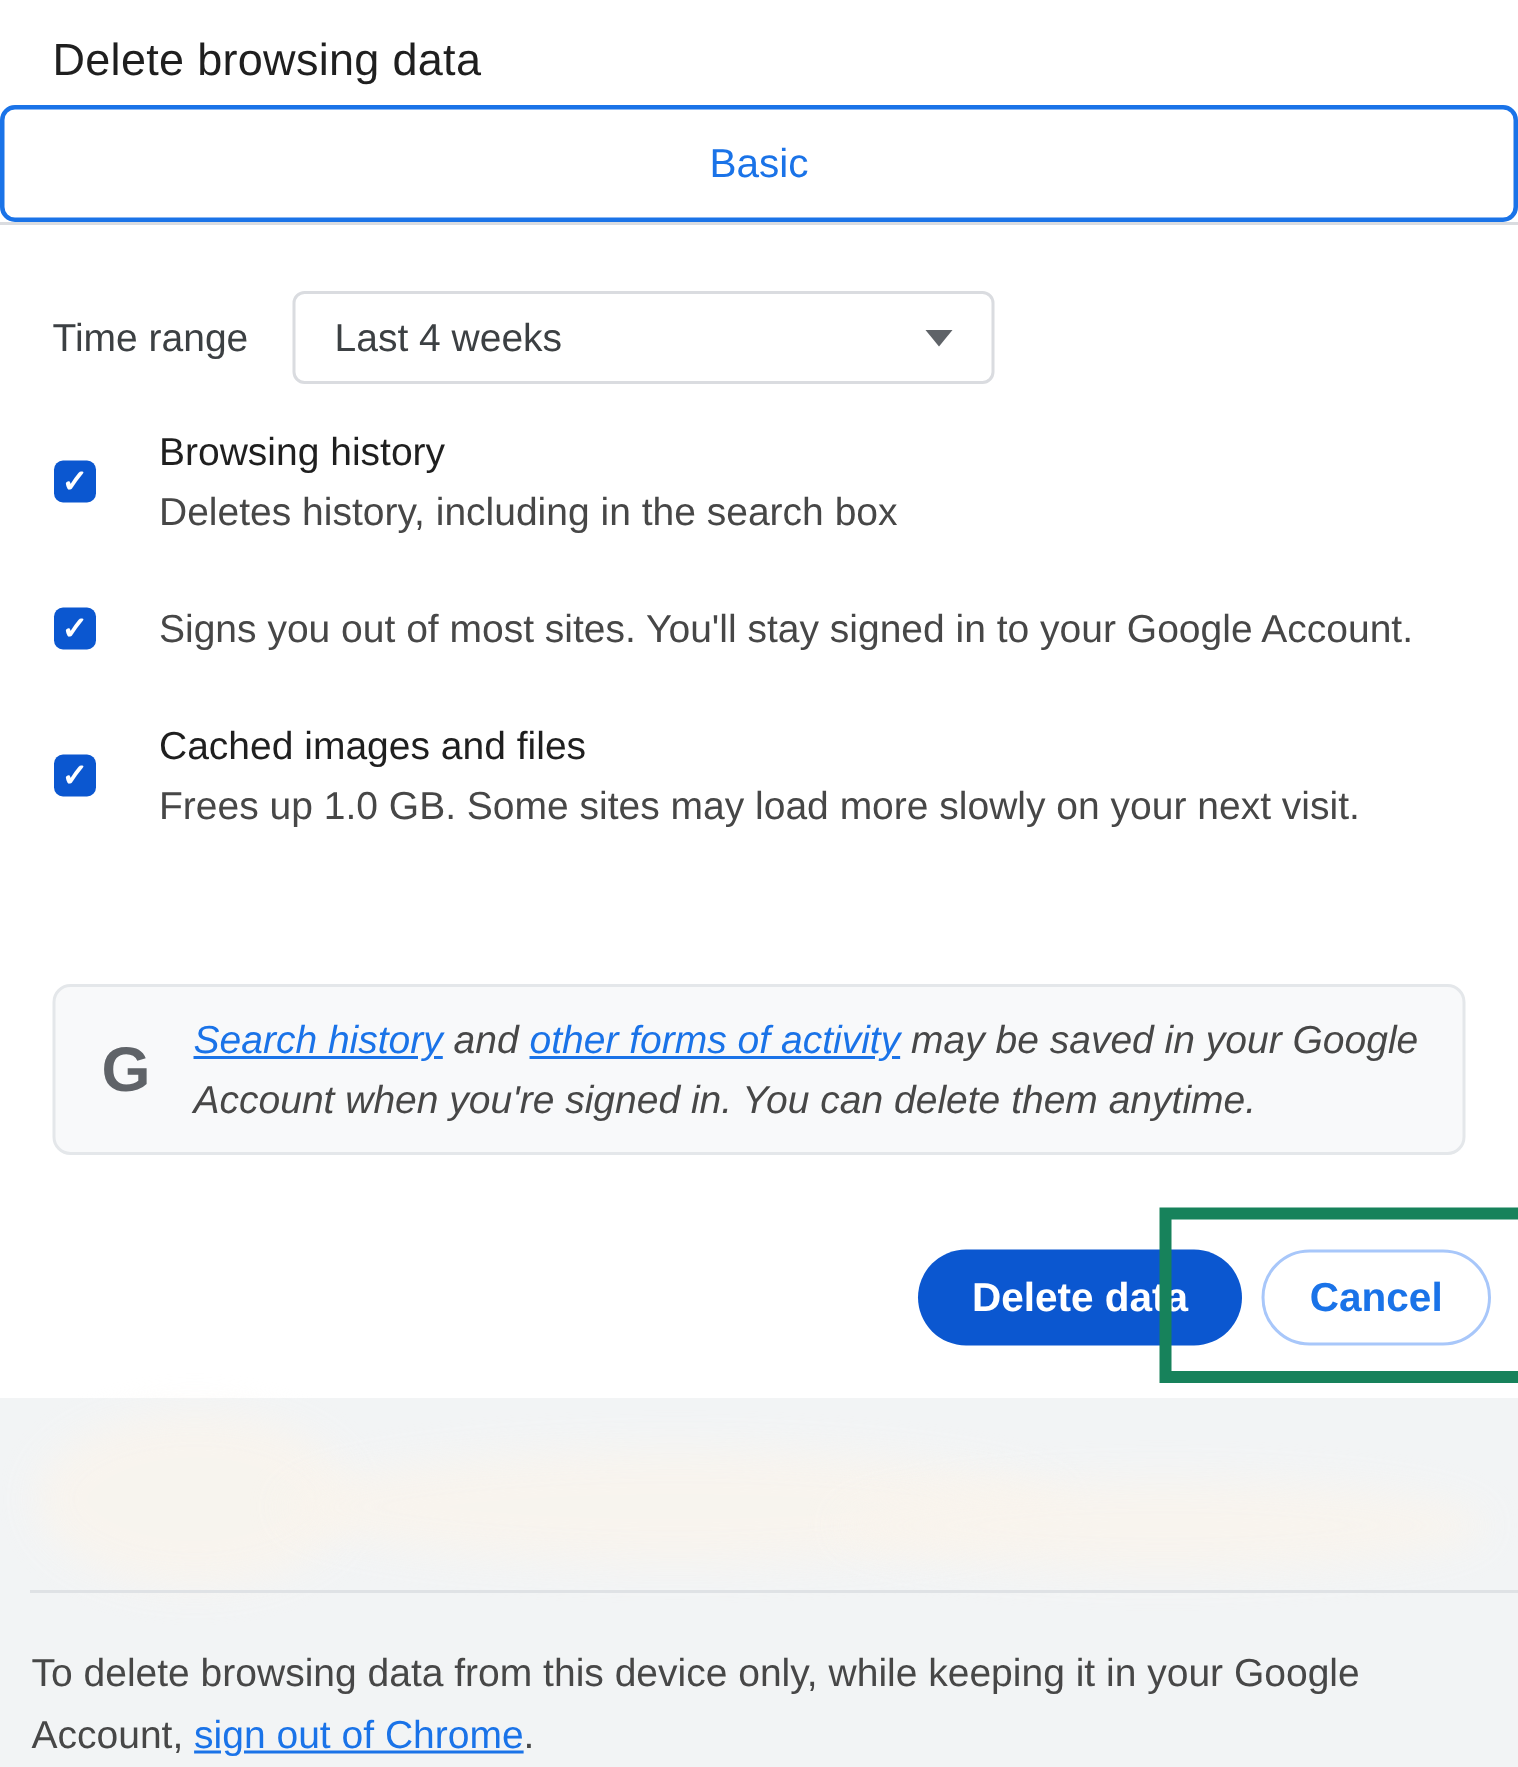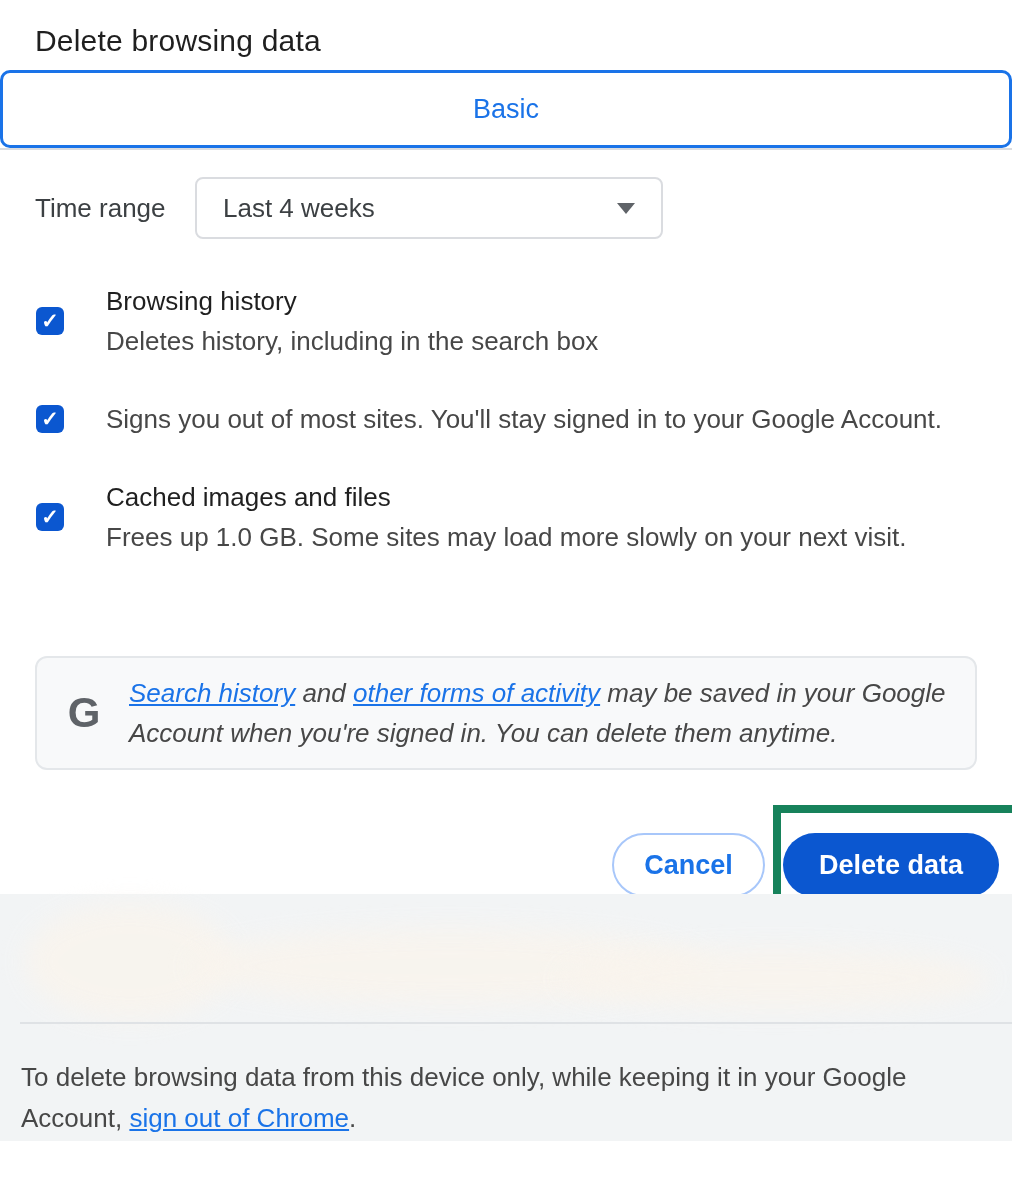--- a/index.html
+++ b/index.html
@@ -40,21 +40,21 @@
   }
   .tab.selected {
     color: #1a73e8;
     border: 3px solid #1a73e8;
     border-radius: 10px;
   }
   .tab.unselected { color: #3c4043; }
 
   .time-range-row {
     position: absolute;
-    left: 35px; top: 177px;
+    left: 35px; top: 194px;
     display: flex;
     align-items: center;
   }
   .time-range-label {
     font-size: 26px;
     color: #3c4043;
     width: 160px;
   }
   .select-box {
     width: 468px; height: 62px;
@@ -178,21 +178,21 @@
     position: absolute;
     left: 773px; top: 805px;
     width: 250px; height: 117px;
     border: 8px solid #17825b;
     pointer-events: none;
   }
 
   
   .page-scrim {
     position: absolute;
-    left: 0; top: 894px;
+    left: 0; top: 932px;
     width: 1012px; height: 247px;
     background: #f2f4f5;
   }
   .ghost-blob {
     position: absolute;
     border-radius: 50%;
     background: #f9f4ed;
     filter: blur(12px);
     opacity: 0.85;
   }
@@ -267,22 +267,22 @@
 </div>
 
 <div class="notice-box">
   <span class="g-icon">G</span>
   <span class="notice-text">
     <a class="inline-link">Search history</a><span> and </span><a class="inline-link">other forms of activity</a><span> may be saved in your Google Account when you're signed in. You can delete them anytime.</span>
   </span>
 </div>
 
 <div class="button-row">
+  <button class="btn btn-delete">Delete data</button>
   <button class="btn btn-cancel">Cancel</button>
-  <button class="btn btn-delete">Delete data</button>
 </div>
 
 <div class="annotation-box"></div>
 
 <div class="page-scrim">
   <div class="ghost-blob blob-1"></div>
   <div class="ghost-blob blob-2"></div>
   <div class="ghost-blob blob-3"></div>
   <div class="scrim-divider"></div>
   <p class="footer-text">

